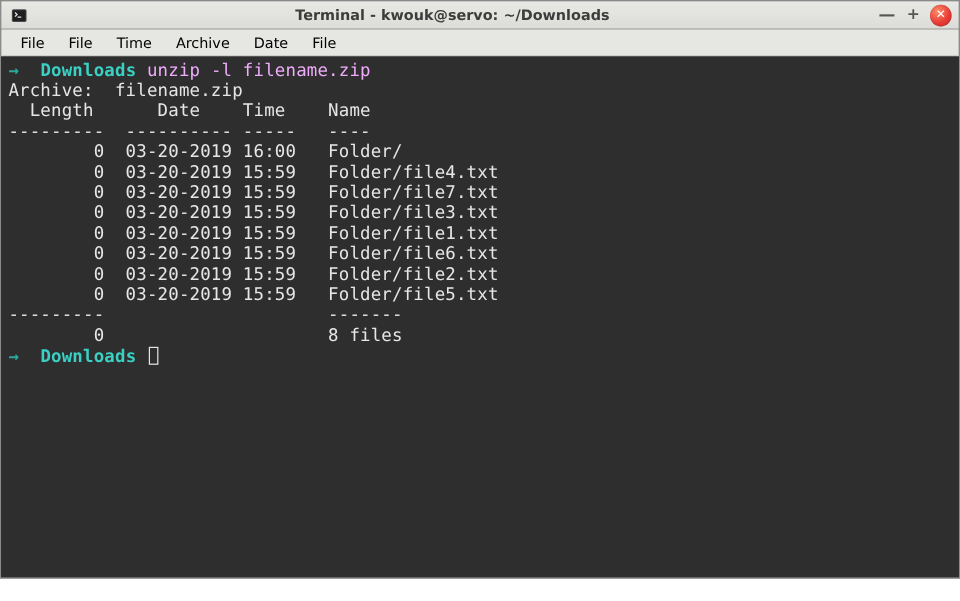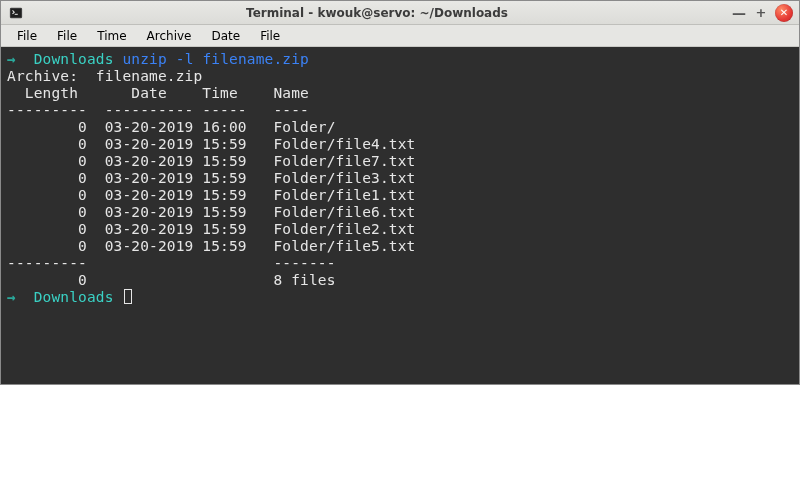--- a/index.html
+++ b/index.html
@@ -5,21 +5,21 @@
   * { margin: 0; padding: 0; box-sizing: border-box; }
   body {
     width: 800px;
     height: 501px;
     background: #fff;
     font-family: "DejaVu Sans", "Liberation Sans", sans-serif;
     overflow: hidden;
   }
   .window {
     width: 800px;
-    height: 385px;
+    height: 482px;
     border: 1px solid #8a8a8a;
     display: flex;
     flex-direction: column;
     background: #2e2e2e;
   }
   
   .titlebar {
     height: 24px;
     background: linear-gradient(to bottom, #e8e8e5 0%, #dcdcd8 100%);
     border-bottom: 1px solid #bfbfbb;
@@ -84,22 +84,22 @@
     color: #e6e6e6;
     font-family: "DejaVu Sans Mono", "Liberation Mono", monospace;
     font-size: 14.5px;
     line-height: 17px;
     padding: 4px 6px 6px 6px;
     white-space: pre;
     overflow: hidden;
     letter-spacing: 0.15px;
   }
   .arrow { color: #2aa89b; font-weight: bold; }
-  .cwd { color: #3ad1c4; font-weight: normal; }
-  .cmd { color: #3b82f6; }
+  .cwd { color: #3ad1c4; font-weight: bold; }
+  .cmd { color: #f0abfc; }
   .cursor {
     display: inline-block;
     width: 8px; height: 15px;
     border: 1px solid #e6e6e6;
     vertical-align: -2px;
     margin-left: 2px;
   }
 </style>
 </head>
 <body>

